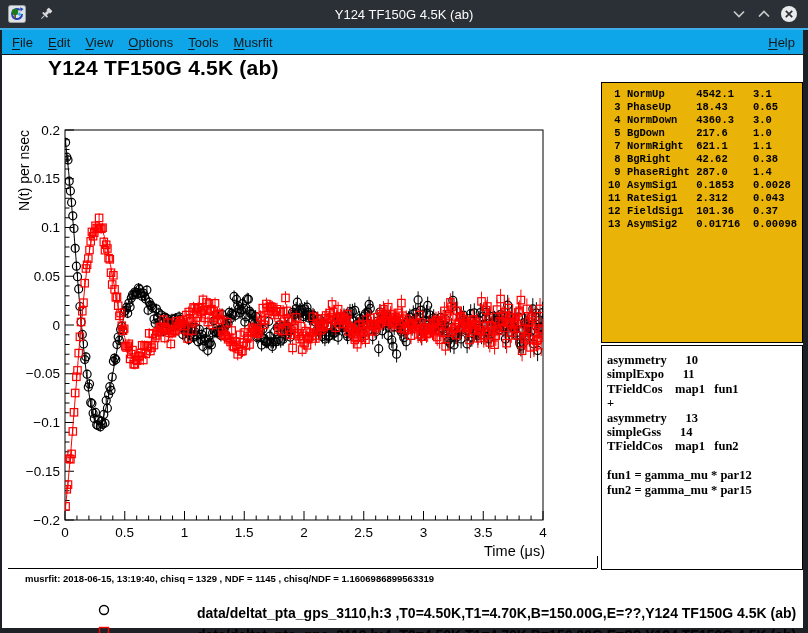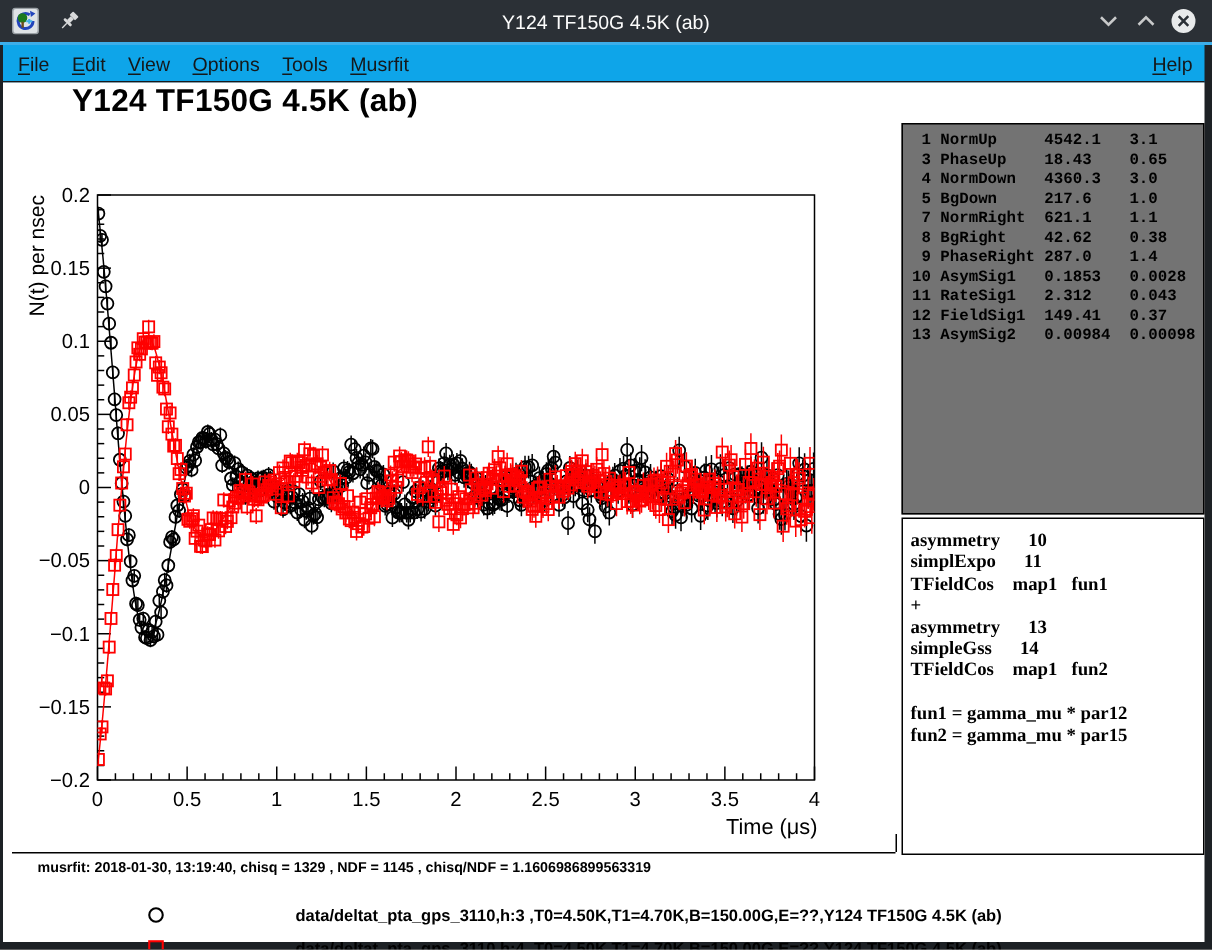--- a/index.html
+++ b/index.html
@@ -20,32 +20,32 @@
            border-bottom:1px solid #17191b;display:flex;align-items:center;font-size:13px;color:#15181a;}
   #menu-items{display:flex;align-items:center;padding-left:4px;}
   .menu-item{padding:3px 6px;margin-right:3px;cursor:default;}
   .menu-item .mn,.menu-help .mn{text-decoration:underline;text-underline-offset:2px;}
   .menu-help{margin-left:auto;padding:3px 8px;}
   
   .canvas{position:absolute;left:2px;top:55px;width:801px;height:573px;background:#ffffff;color:#000;}
   .plot-title{position:absolute;left:46px;top:1px;font-size:21px;font-weight:bold;letter-spacing:.2px;}
   #plot-svg{position:absolute;left:0;top:0;width:600px;height:514px;}
   .param-box{position:absolute;left:599px;top:27px;width:202px;height:261px;border:1px solid #000;
-             box-sizing:border-box;background:#737373;padding:5px 0 0 6px;
+             box-sizing:border-box;background:#eab308;padding:5px 0 0 6px;
              font-family:"Liberation Mono",monospace;font-weight:bold;font-size:10.5px;line-height:13.05px;}
   .param-row{white-space:pre;}
   .theory-box{position:absolute;left:599px;top:290px;width:202px;height:225px;border:1px solid #000;
              box-sizing:border-box;background:#fff;padding:7px 0 0 5px;}
   .theory-box pre{margin:0;font-family:Liberation Serif, serif;font-weight:bold;
              font-size:12.5px;line-height:14.4px;}
   .footer{position:absolute;left:6px;top:513px;width:589px;height:59px;border-top:1px solid #000;}
   .fit-info{position:absolute;left:17px;top:4px;font-size:9.5px;font-weight:bold;white-space:pre;}
   .legend-row{position:absolute;left:0;width:100%;height:16px;}
   .legend-marker{position:absolute;left:89px;top:0px;width:14px;height:14px;}
-  .legend-label{position:absolute;left:189px;top:2px;font-size:11px;font-weight:bold;white-space:pre;}
+  .legend-label{position:absolute;left:189px;top:2px;font-size:14px;font-weight:bold;white-space:pre;}
   .pad-vline{position:absolute;left:595px;top:501px;width:1px;height:12px;background:#000;}
 </style>
 </head>
 <body>
 
 <div class="window">
 
   <div class="titlebar">
     <span class="tb-icon">
       <svg viewBox="0 0 18 18" width="18" height="18">
@@ -1030,40 +1030,40 @@
       <div id="param-rows">
           <div class="param-row"> 1 NormUp     4542.1   3.1</div>
           <div class="param-row"> 3 PhaseUp    18.43    0.65</div>
           <div class="param-row"> 4 NormDown   4360.3   3.0</div>
           <div class="param-row"> 5 BgDown     217.6    1.0</div>
           <div class="param-row"> 7 NormRight  621.1    1.1</div>
           <div class="param-row"> 8 BgRight    42.62    0.38</div>
           <div class="param-row"> 9 PhaseRight 287.0    1.4</div>
           <div class="param-row">10 AsymSig1   0.1853   0.0028</div>
           <div class="param-row">11 RateSig1   2.312    0.043</div>
-          <div class="param-row">12 FieldSig1  149.41   0.37</div>
-          <div class="param-row">13 AsymSig2   0.00984  0.00098</div>
+          <div class="param-row">12 FieldSig1  101.36   0.37</div>
+          <div class="param-row">13 AsymSig2   0.01716  0.00098</div>
         </div>
     </div>
 
     <div class="theory-box">
       <pre id="theory-pre">asymmetry      10
 simplExpo      11
 TFieldCos    map1   fun1
 +
 asymmetry      13
 simpleGss      14
 TFieldCos    map1   fun2
 
 fun1 = gamma_mu * par12
 fun2 = gamma_mu * par15</pre>
     </div>
 
     <div class="footer">
-      <div class="fit-info">musrfit: 2018-01-30, 13:19:40, chisq = 1329 , NDF = 1145 , chisq/NDF = 1.1606986899563319</div>
+      <div class="fit-info">musrfit: 2018-06-15, 13:19:40, chisq = 1329 , NDF = 1145 , chisq/NDF = 1.1606986899563319</div>
       <div id="legend">
           <div class="legend-row" style="top: 34px;">
             <svg viewBox="0 0 14 14" class="legend-marker">
               <circle cx="7" cy="7" r="4.5" fill="none" stroke="#000000" stroke-width="1.4"></circle>
             </svg>
             <span class="legend-label">data/deltat_pta_gps_3110,h:3 ,T0=4.50K,T1=4.70K,B=150.00G,E=??,Y124 TF150G 4.5K (ab)</span>
           </div>
           <div class="legend-row" style="top: 56px;">
             <svg viewBox="0 0 14 14" class="legend-marker">
               <rect x="2.5" y="2.5" width="9" height="9" fill="none" stroke="#ff0000" stroke-width="1.4"></rect>

